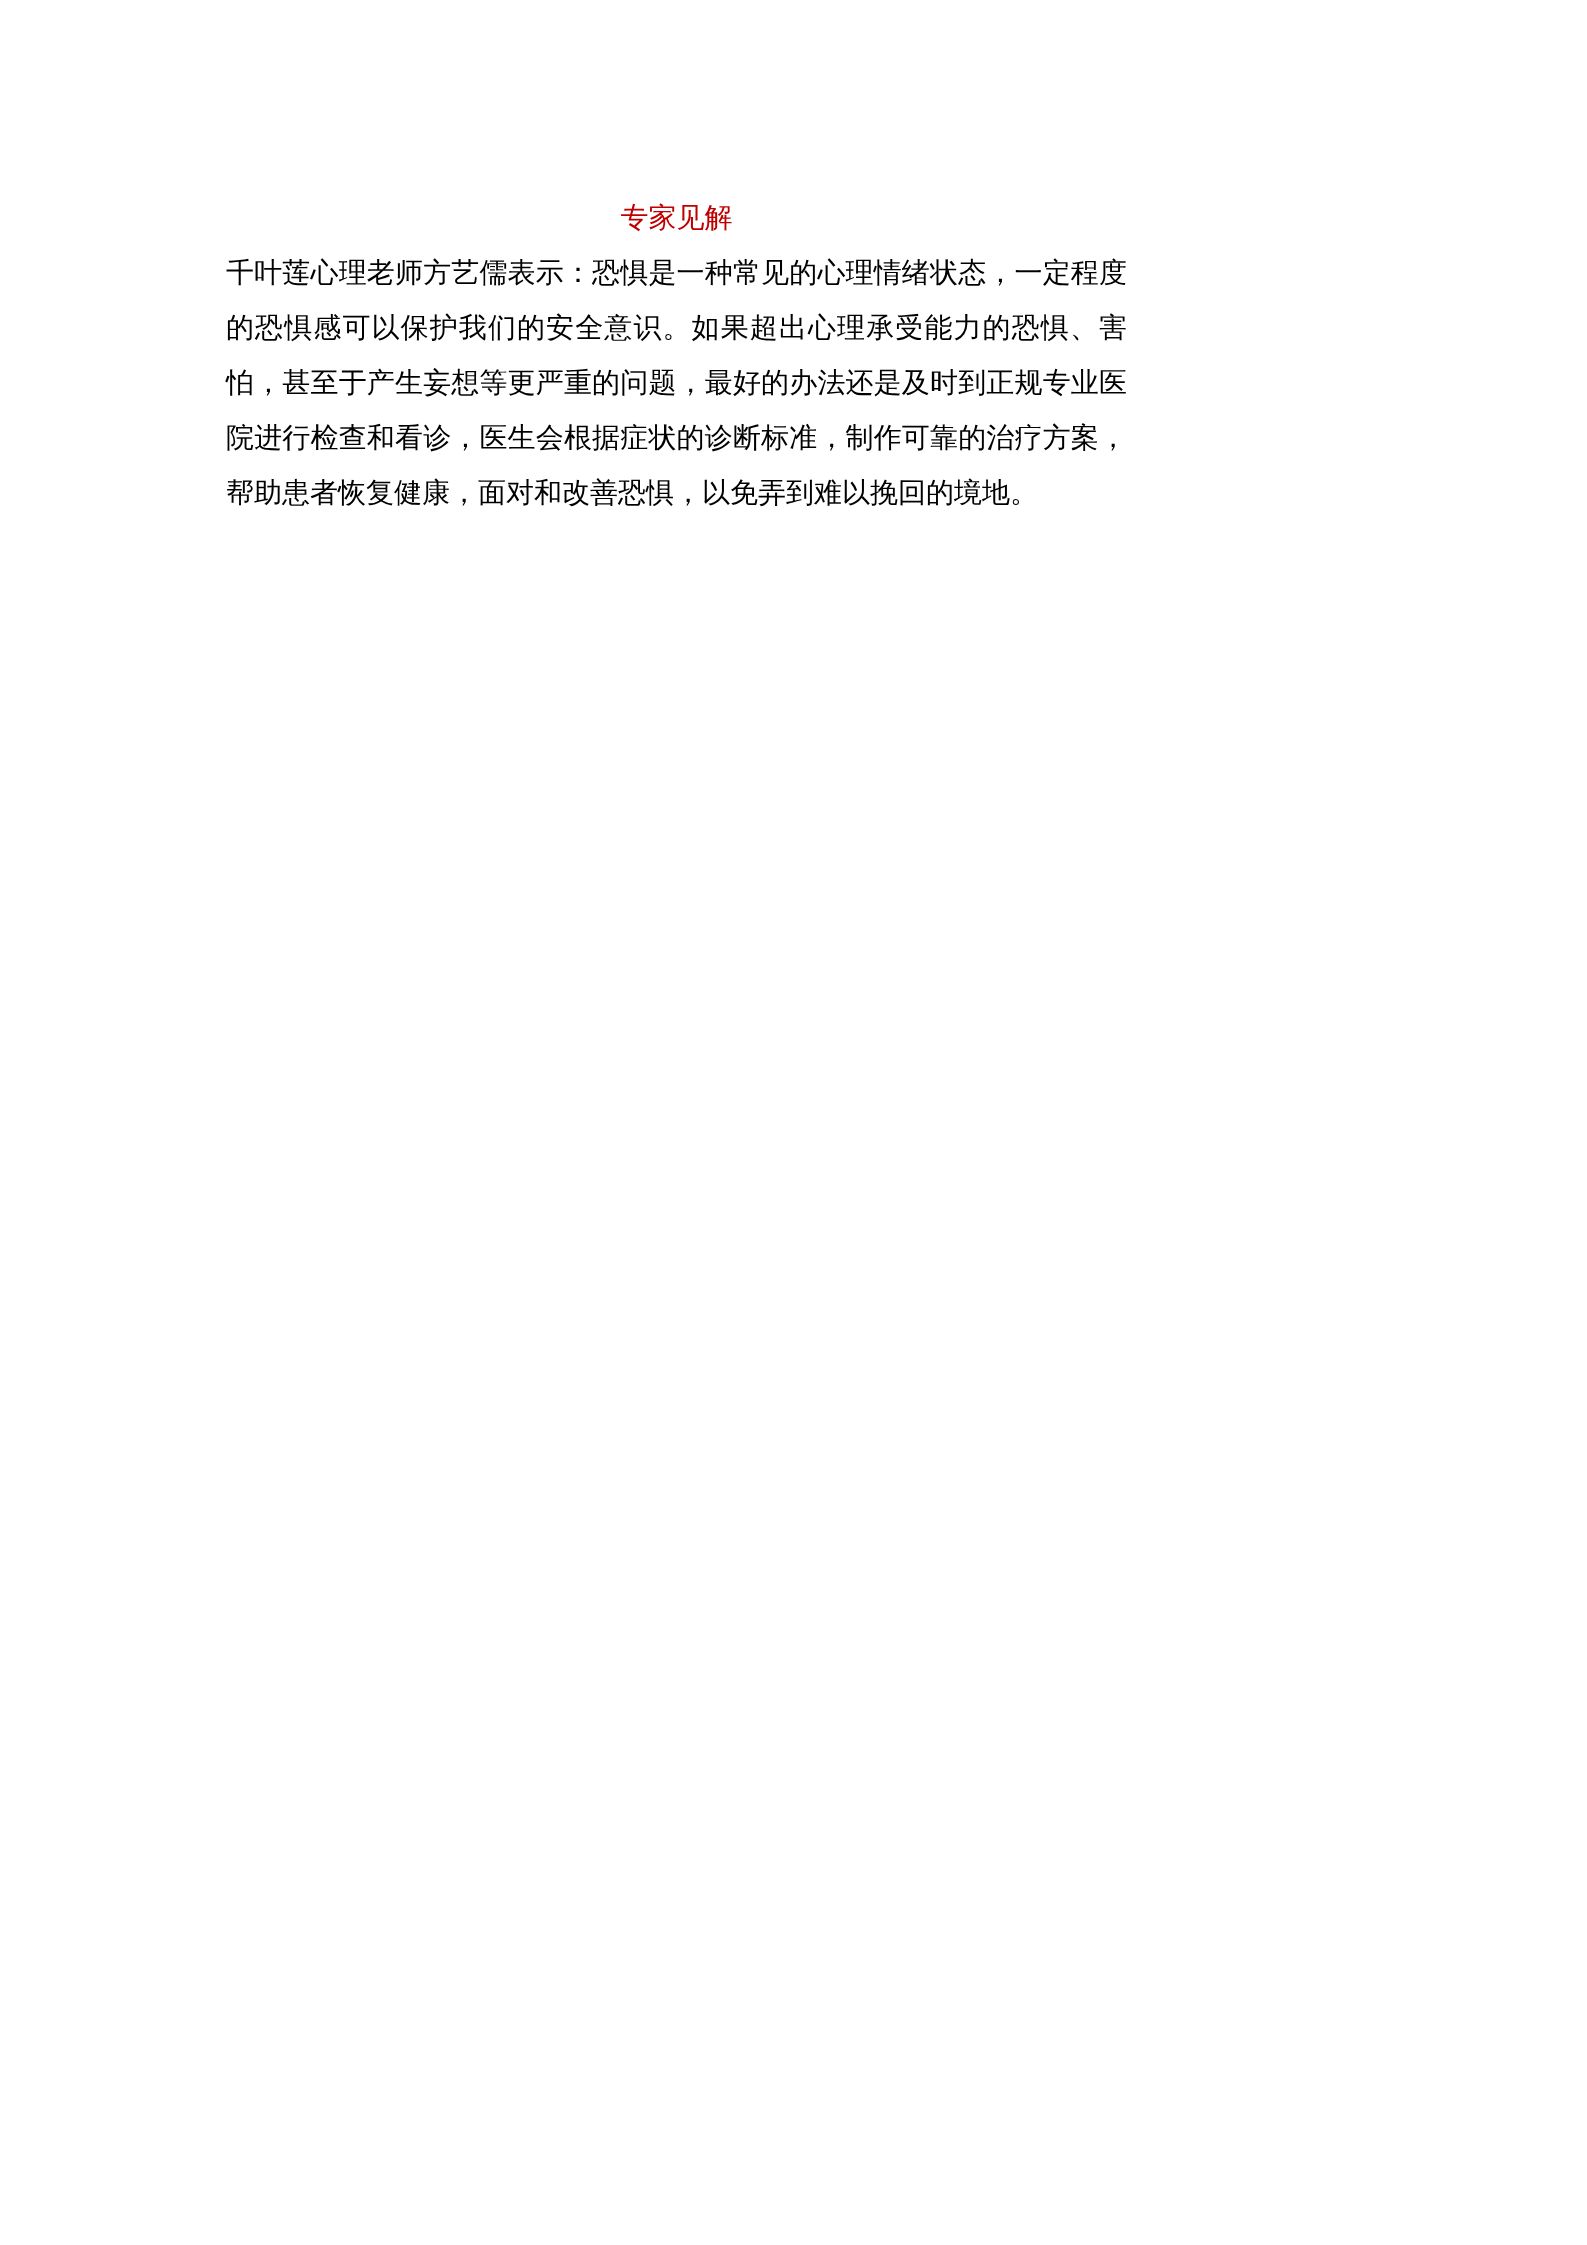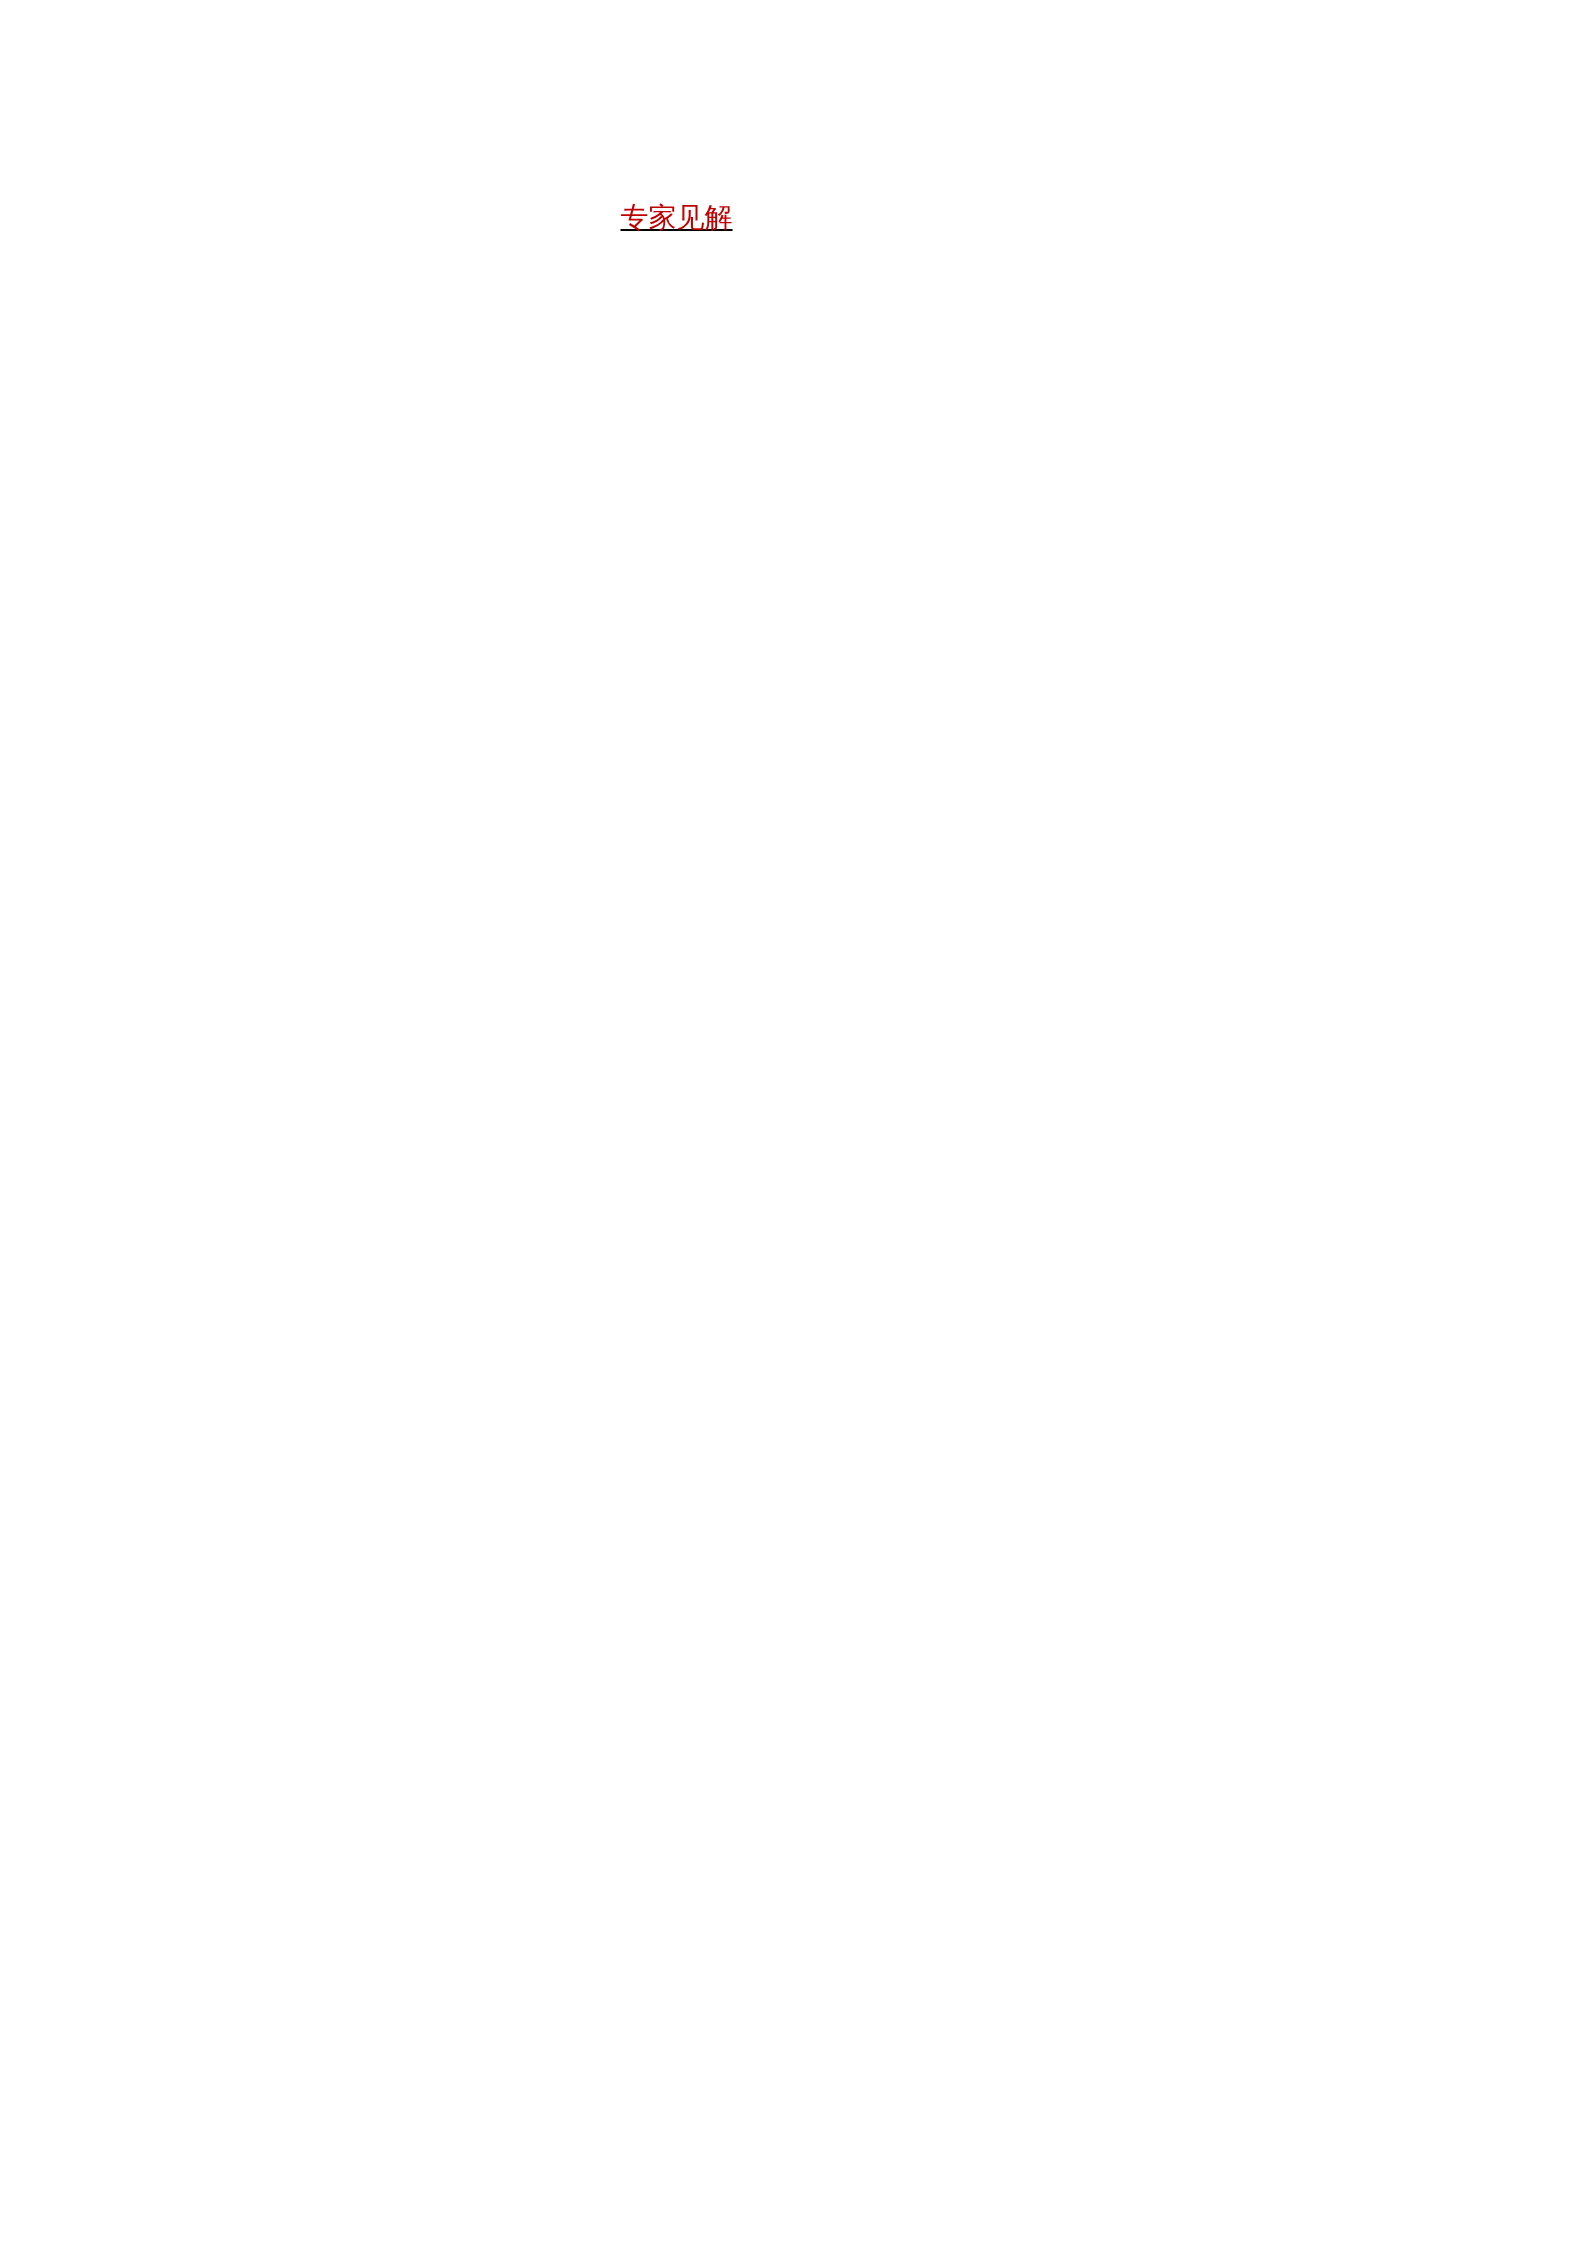--- a/index.html
+++ b/index.html
@@ -11,21 +11,20 @@
     height: 2245px;
     background: #ffffff;
     font-family: "Liberation Sans", sans-serif;
   }
   .page {
     position: relative;
     width: 1353px;
     height: 2245px;
     background: #ffffff;
     overflow: hidden;
-    text-decoration: underline;
   }
   .content {
     padding-top: 190px;
   }
   .section-title {
     margin: 0;
     font-size: 28px;
     line-height: 55px;
     font-weight: 400;
     text-align: center;
@@ -40,14 +39,15 @@
     text-justify: inter-ideograph;
     word-break: normal;
   }
 </style>
 </head>
 <body>
 
 <div class="page">
   <div class="content">
     <h1 class="section-title">专家见解</h1>
+    <p class="body-paragraph">千叶莲心理老师方艺儒表示：恐惧是一种常见的心理情绪状态，一定程度的恐惧感可以保护我们的安全意识。如果超出心理承受能力的恐惧、害怕，甚至于产生妄想等更严重的问题，最好的办法还是及时到正规专业医院进行检查和看诊，医生会根据症状的诊断标准，制作可靠的治疗方案，帮助患者恢复健康，面对和改善恐惧，以免弄到难以挽回的境地。</p>
   </div>
 </div>
 
 </body></html>

